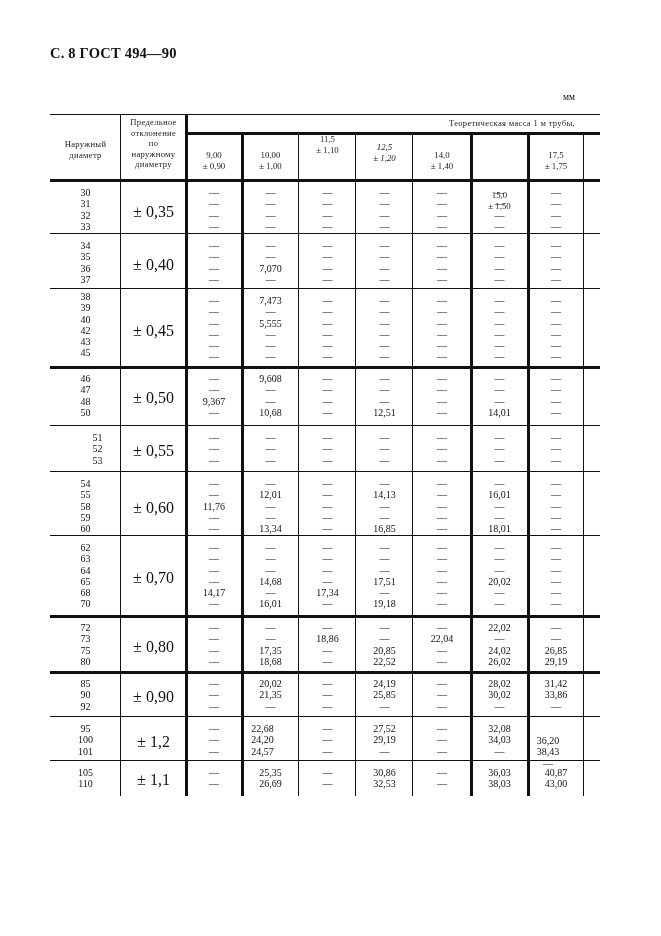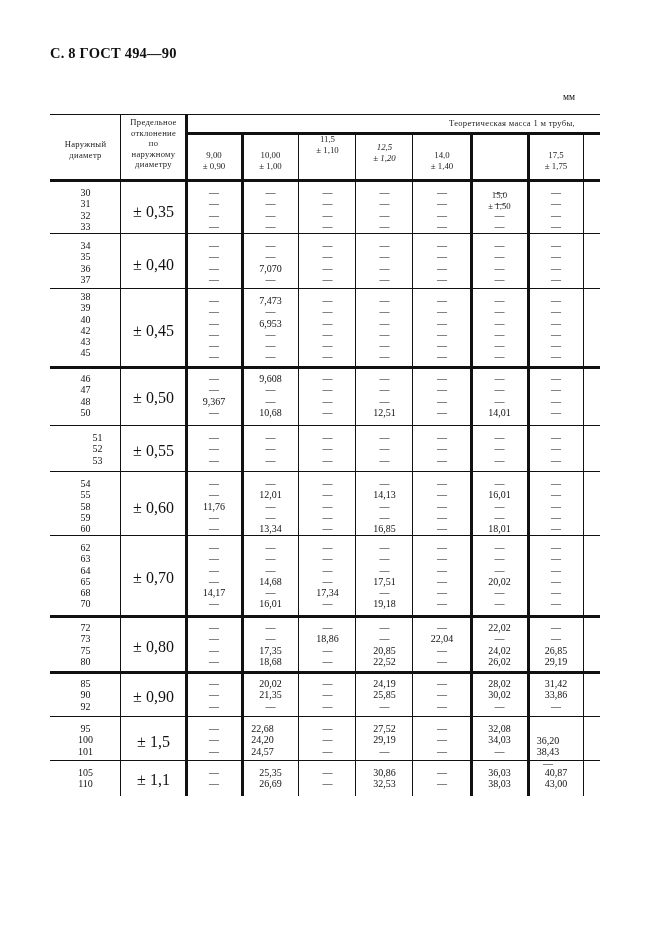--- a/index.html
+++ b/index.html
@@ -97,21 +97,21 @@
     <div class="cell" style="left: 136px; top: 126px; width: 56px;"><div>—</div><div>—</div><div>—</div><div>—</div></div>
     <div class="cell" style="left: 192px; top: 126px; width: 57px;"><div>—</div><div>—</div><div>7,070</div><div>—</div></div>
     <div class="cell" style="left: 249px; top: 126px; width: 57px;"><div>—</div><div>—</div><div>—</div><div>—</div></div>
     <div class="cell" style="left: 306px; top: 126px; width: 57px;"><div>—</div><div>—</div><div>—</div><div>—</div></div>
     <div class="cell" style="left: 363px; top: 126px; width: 58px;"><div>—</div><div>—</div><div>—</div><div>—</div></div>
     <div class="cell" style="left: 421px; top: 126px; width: 57px;"><div>—</div><div>—</div><div>—</div><div>—</div></div>
     <div class="cell" style="left: 478px; top: 126px; width: 56px;"><div>—</div><div>—</div><div>—</div><div>—</div></div>
     <div class="cell" style="left: 0px; top: 166px; width: 71px; margin-top: 11px;"><div>38</div><div>39</div><div>40</div><div>42</div><div>43</div><div>45</div></div>
     <div class="tol" style="left: 71px; top: 207.9px; width: 65px;">± 0,45</div>
     <div class="cell" style="left: 136px; top: 181px; width: 56px;"><div>—</div><div>—</div><div>—</div><div>—</div><div>—</div><div>—</div></div>
-    <div class="cell" style="left: 192px; top: 181px; width: 57px;"><div>7,473</div><div>—</div><div>6,953</div><div>—</div><div>—</div><div>—</div></div>
+    <div class="cell" style="left: 192px; top: 181px; width: 57px;"><div>7,473</div><div>—</div><div>5,555</div><div>—</div><div>—</div><div>—</div></div>
     <div class="cell" style="left: 249px; top: 181px; width: 57px;"><div>—</div><div>—</div><div>—</div><div>—</div><div>—</div><div>—</div></div>
     <div class="cell" style="left: 306px; top: 181px; width: 57px;"><div>—</div><div>—</div><div>—</div><div>—</div><div>—</div><div>—</div></div>
     <div class="cell" style="left: 363px; top: 181px; width: 58px;"><div>—</div><div>—</div><div>—</div><div>—</div><div>—</div><div>—</div></div>
     <div class="cell" style="left: 421px; top: 181px; width: 57px;"><div>—</div><div>—</div><div>—</div><div>—</div><div>—</div><div>—</div></div>
     <div class="cell" style="left: 478px; top: 181px; width: 56px;"><div>—</div><div>—</div><div>—</div><div>—</div><div>—</div><div>—</div></div>
     <div class="cell" style="left: 0px; top: 259px; width: 71px;"><div>46</div><div>47</div><div>48</div><div>50</div></div>
     <div class="tol" style="left: 71px; top: 274.6px; width: 65px;">± 0,50</div>
     <div class="cell" style="left: 136px; top: 259px; width: 56px;"><div>—</div><div>—</div><div>9,367</div><div>—</div></div>
     <div class="cell" style="left: 192px; top: 259px; width: 57px;"><div>9,608</div><div>—</div><div>—</div><div>10,68</div></div>
     <div class="cell" style="left: 249px; top: 259px; width: 57px;"><div>—</div><div>—</div><div>—</div><div>—</div></div>
@@ -158,21 +158,21 @@
     <div class="cell" style="left: 0px; top: 564px; width: 71px;"><div>85</div><div>90</div><div>92</div></div>
     <div class="tol" style="left: 71px; top: 573.95px; width: 65px;">± 0,90</div>
     <div class="cell" style="left: 136px; top: 564px; width: 56px;"><div>—</div><div>—</div><div>—</div></div>
     <div class="cell" style="left: 192px; top: 564px; width: 57px;"><div>20,02</div><div>21,35</div><div>—</div></div>
     <div class="cell" style="left: 249px; top: 564px; width: 57px;"><div>—</div><div>—</div><div>—</div></div>
     <div class="cell" style="left: 306px; top: 564px; width: 57px;"><div>24,19</div><div>25,85</div><div>—</div></div>
     <div class="cell" style="left: 363px; top: 564px; width: 58px;"><div>—</div><div>—</div><div>—</div></div>
     <div class="cell" style="left: 421px; top: 564px; width: 57px;"><div>28,02</div><div>30,02</div><div>—</div></div>
     <div class="cell" style="left: 478px; top: 564px; width: 56px;"><div>31,42</div><div>33,86</div><div>—</div></div>
     <div class="cell" style="left: 0px; top: 609px; width: 71px;"><div>95</div><div>100</div><div>101</div></div>
-    <div class="tol" style="left: 71px; top: 618.95px; width: 65px;">± 1,5</div>
+    <div class="tol" style="left: 71px; top: 618.95px; width: 65px;">± 1,2</div>
     <div class="cell" style="left: 136px; top: 609px; width: 56px;"><div>—</div><div>—</div><div>—</div></div>
     <div class="cell" style="left: 192px; top: 609px; width: 41px;"><div>22,68</div><div>24,20</div><div>24,57</div></div>
     <div class="cell" style="left: 249px; top: 609px; width: 57px;"><div>—</div><div>—</div><div>—</div></div>
     <div class="cell" style="left: 306px; top: 609px; width: 57px;"><div>27,52</div><div>29,19</div><div>—</div></div>
     <div class="cell" style="left: 363px; top: 609px; width: 58px;"><div>—</div><div>—</div><div>—</div></div>
     <div class="cell" style="left: 421px; top: 609px; width: 57px;"><div>32,08</div><div>34,03</div><div>—</div></div>
     <div class="cell" style="left: 478px; top: 609px; width: 40px; margin-top: 12px;"><div>36,20</div><div>38,43</div><div>—</div></div>
     <div class="cell" style="left: 0px; top: 653px; width: 71px;"><div>105</div><div>110</div></div>
     <div class="tol" style="left: 71px; top: 657.3px; width: 65px;">± 1,1</div>
     <div class="cell" style="left: 136px; top: 653px; width: 56px;"><div>—</div><div>—</div></div>

